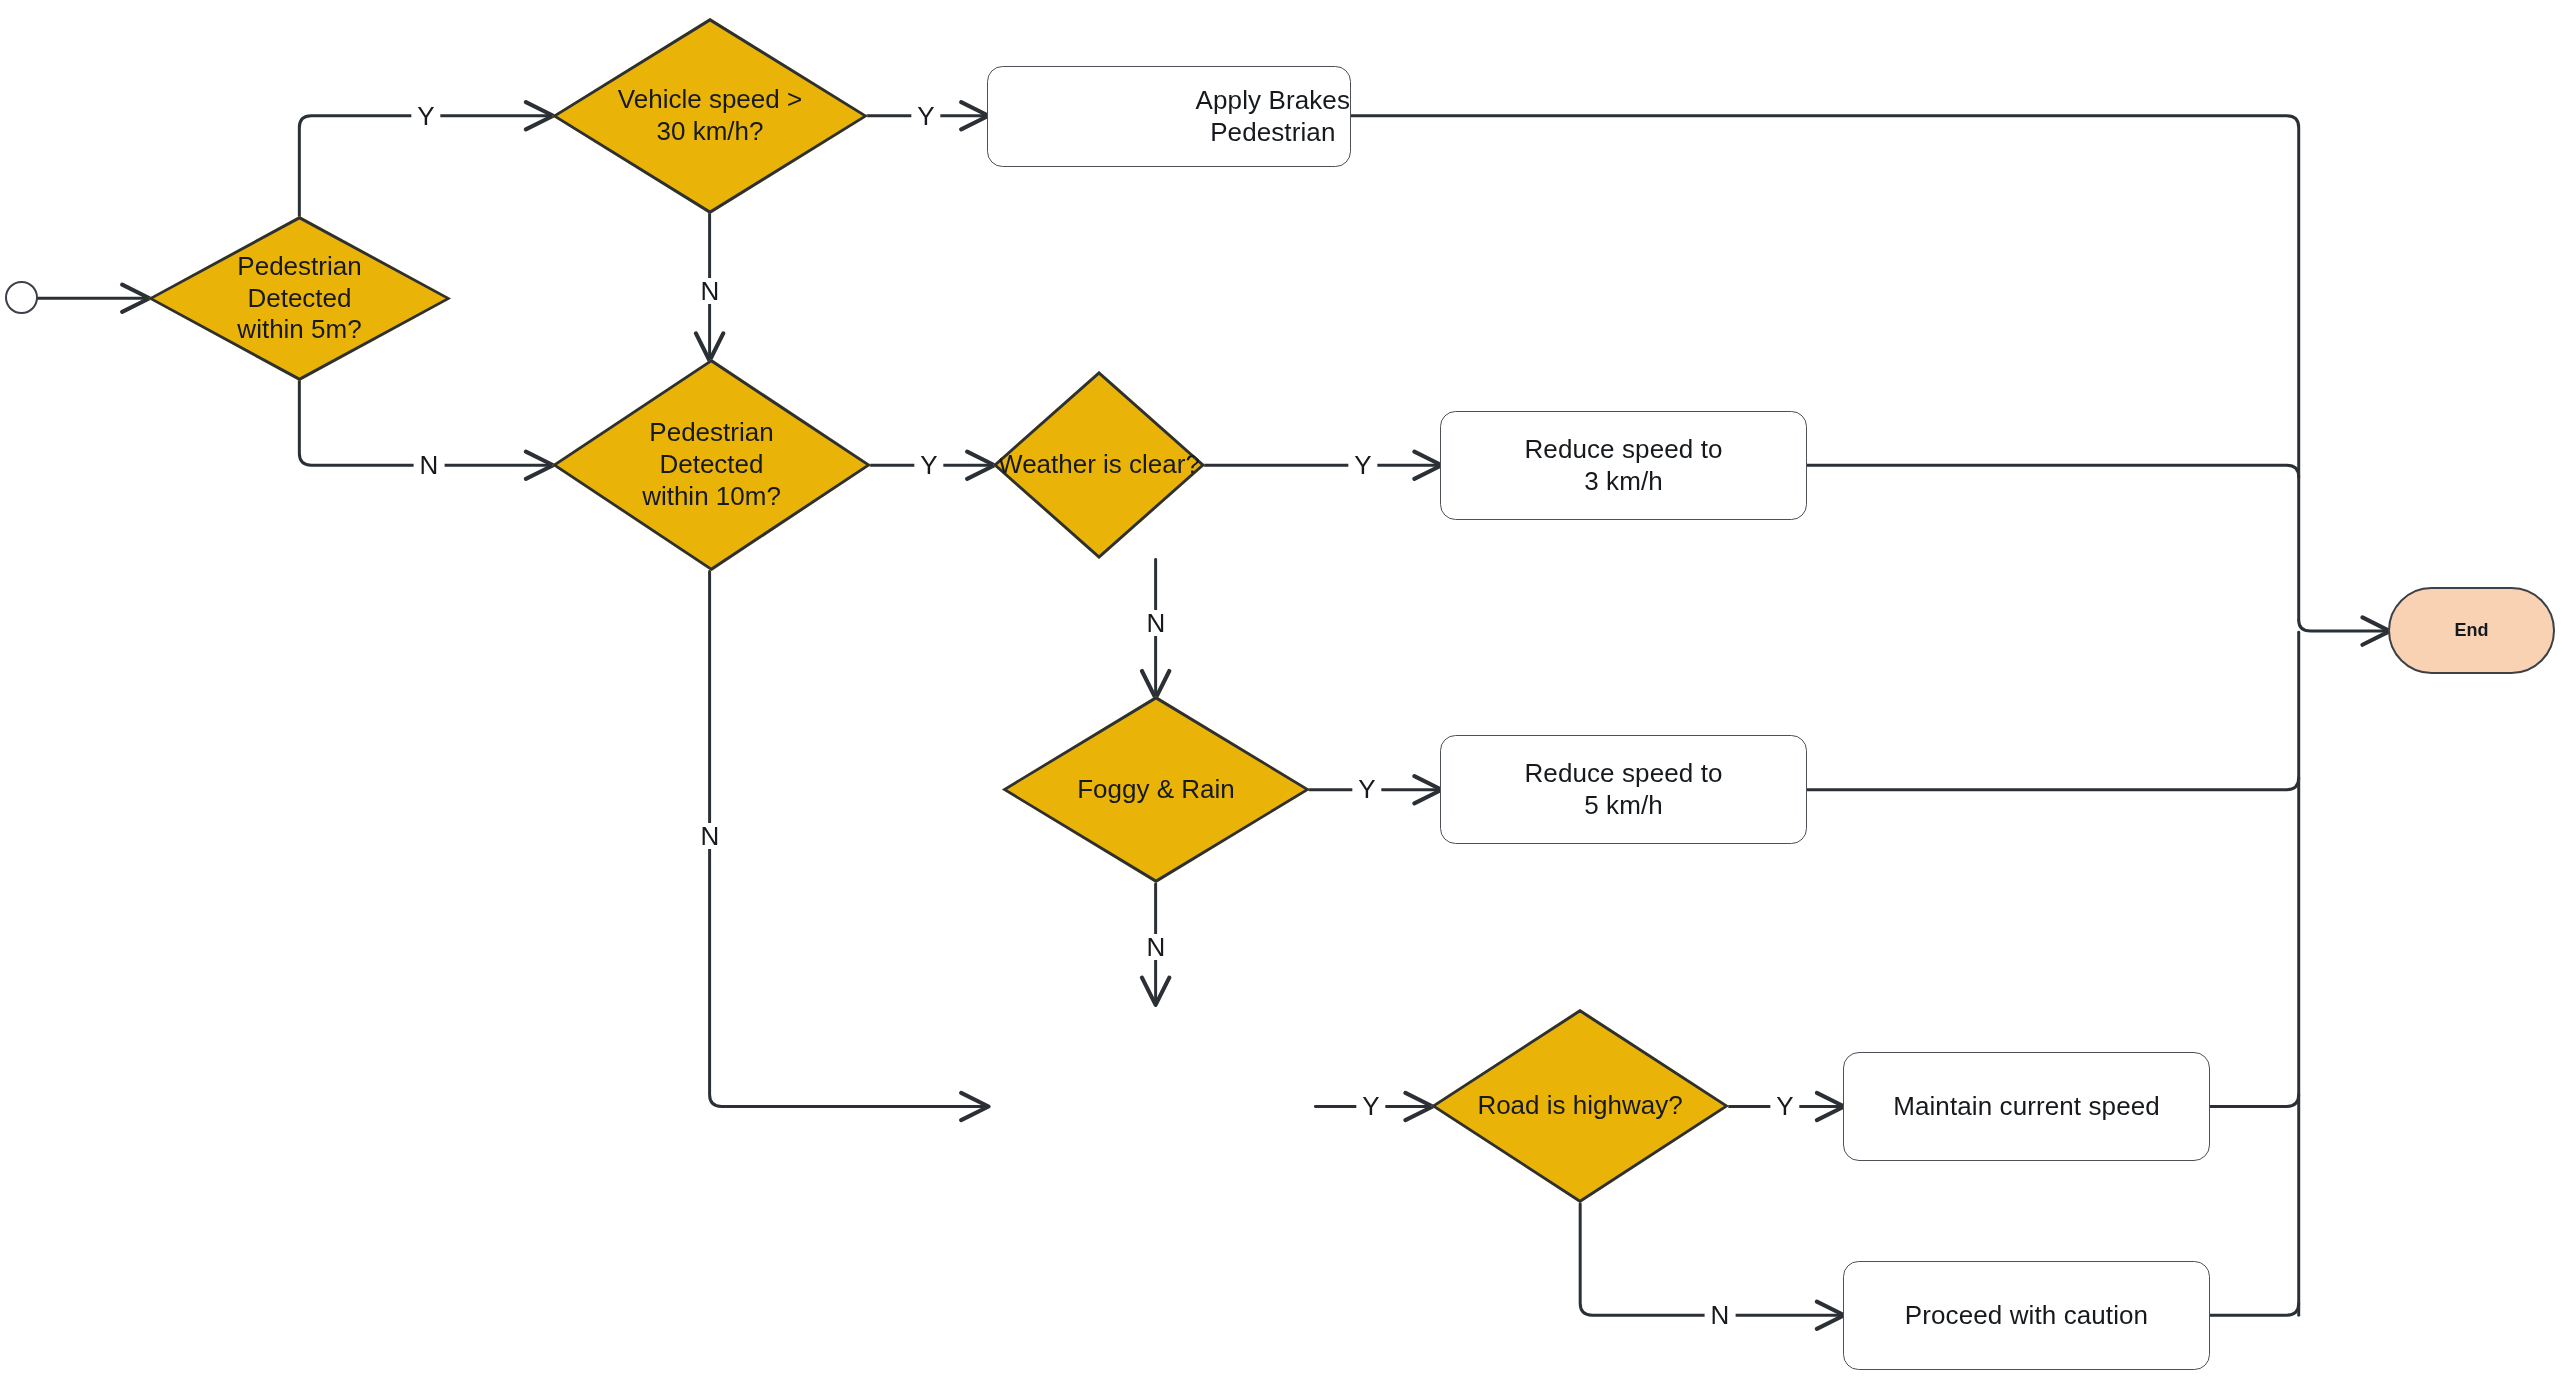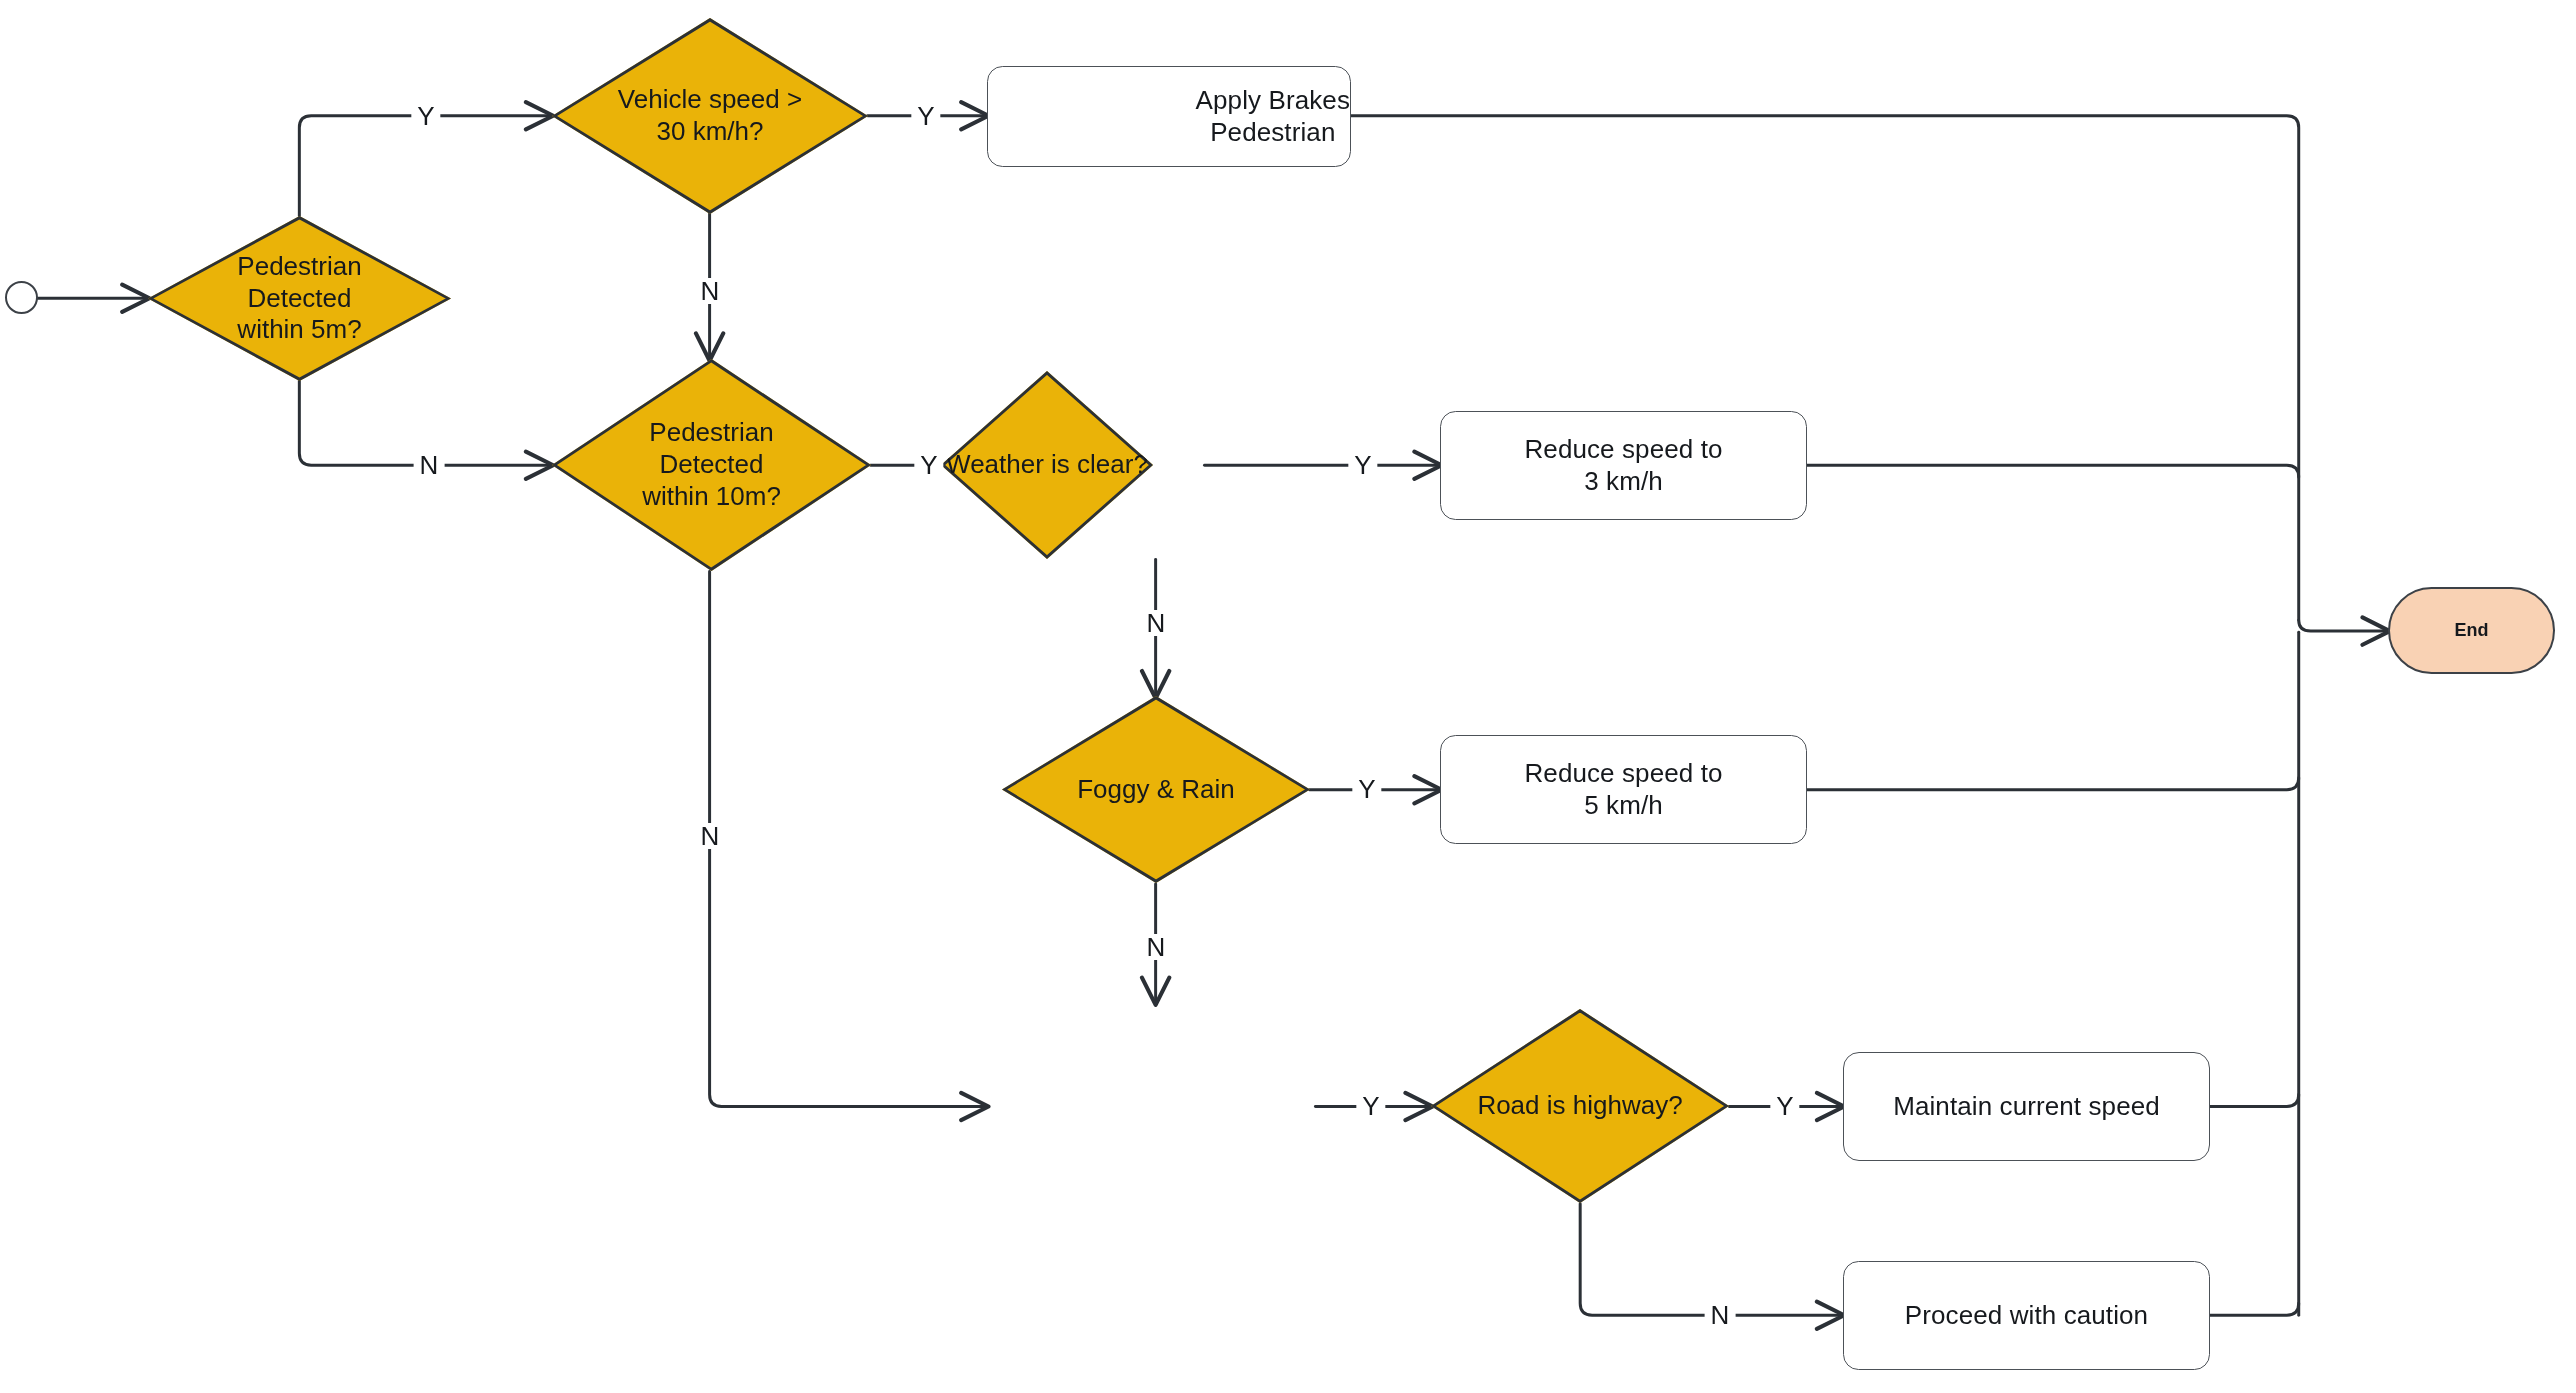--- a/index.html
+++ b/index.html
@@ -183,21 +183,21 @@
     <svg class="outline" viewBox="0 0 535 356" preserveAspectRatio="none">
       <polygon points="267,2 533,178 267,354 2,178" fill="none" stroke="#2b3036" stroke-width="4" stroke-linejoin="round" vector-effect="non-scaling-stroke"></polygon>
     </svg>
     <div class="dtext">
       <div>Pedestrian</div>
       <div>Detected</div>
       <div>within 10m?</div>
     </div>
   </div>
 
-  <div class="node diamond" style="left:941px; top:371px; width:212px; height:188px;">
+  <div class="node diamond" style="left:993px; top:371px; width:212px; height:188px;">
     <svg class="outline" viewBox="0 0 355 316" preserveAspectRatio="none">
       <polygon points="177.5,2 353,158 177.5,314 2,158" fill="none" stroke="#2b3036" stroke-width="4" stroke-linejoin="round" vector-effect="non-scaling-stroke"></polygon>
     </svg>
     <div class="dtext">Weather is clear?</div>
   </div>
 
   <div class="node proc" style="left:1440px; top:411px; width:367px; height:109px;">
     <div>
       <div>Reduce speed to</div>
       <div>3 km/h</div>

